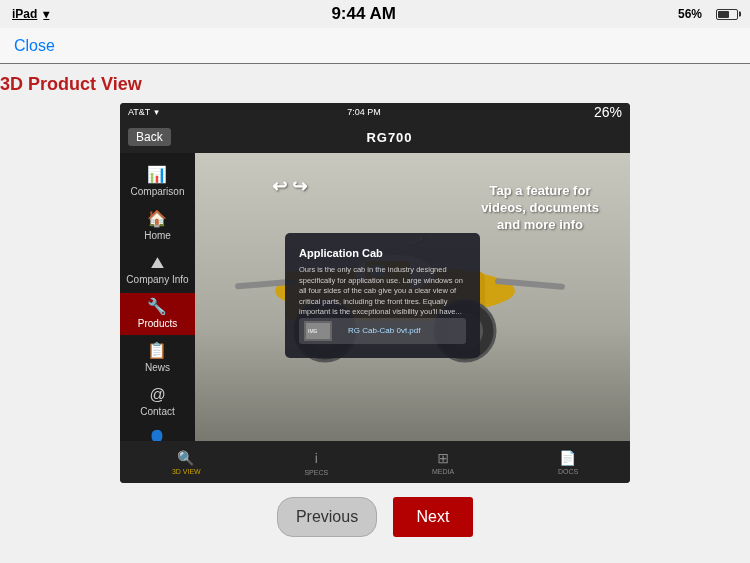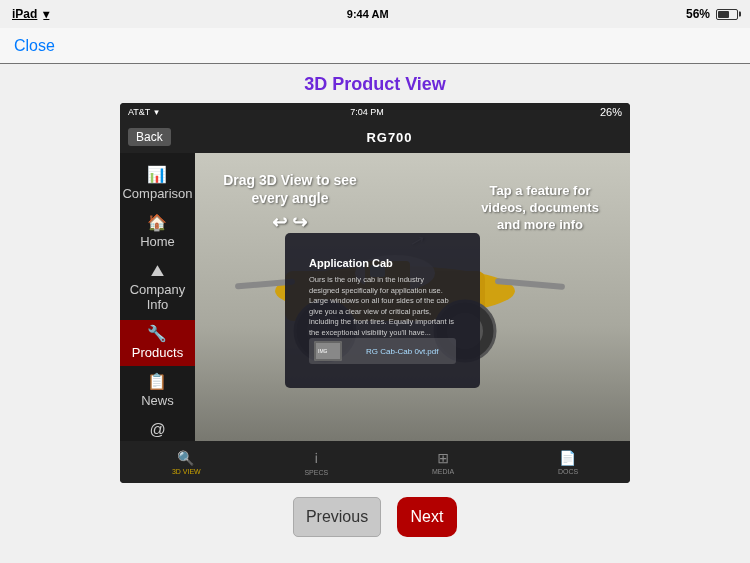--- a/index.html
+++ b/index.html
@@ -16,21 +16,21 @@
       display: flex;
       justify-content: space-between;
       align-items: center;
       height: 28px;
       background: #f0f0f0;
       padding: 0 12px;
       font-size: 12px;
       font-weight: 600;
     }
     .status-left { display: flex; align-items: flex-end; gap: 6px; text-decoration: underline; }
-    .status-right { display: flex; align-items: center; gap: 6px; }
+    .status-right { display: flex; align-items: center; gap: 14px; }
     .battery-outline {
       width: 22px;
       height: 11px;
       border: 1.5px solid #333;
       border-radius: 2px;
       position: relative;
       display: inline-block;
     }
     .battery-outline::after {
       content: '';
@@ -65,24 +65,24 @@
     .close-btn {
       color: #007aff;
       font-size: 16px;
       cursor: pointer;
       background: none;
       border: none;
     }
 
     
     .page-title {
-      text-align: center;
+      text-align: left;
       font-size: 18px;
       font-weight: 600;
-      color: #6d28d9;
+      color: #b91c1c;
       padding: 10px 0 8px 0;
       background: #f0f0f0;
     }
 
     
     .screenshot-container {
       margin: 0 auto;
       width: 510px;
       height: 380px;
       background: #2a2a2a;
@@ -99,21 +99,21 @@
       background: #222;
       display: flex;
       justify-content: space-between;
       align-items: center;
       padding: 0 8px;
       font-size: 9px;
       color: #fff;
       flex-shrink: 0;
     }
     .inner-status-left { display: flex; align-items: center; gap: 4px; }
-    .inner-status-right { display: flex; align-items: center; gap: 3px; font-size: 11px; margin-left: 25px; }
+    .inner-status-right { display: flex; align-items: center; gap: 3px; font-size: 14px; margin-left: 25px; }
 
     
     .inner-app-bar {
       height: 32px;
       background: #222;
       display: flex;
       justify-content: center;
       align-items: center;
       position: relative;
       flex-shrink: 0;
@@ -166,21 +166,21 @@
       gap: 3px;
     }
     .sidebar-item-inner.active {
       background: #8b0000;
       color: #fff;
     }
     .sidebar-icon {
       font-size: 16px;
       line-height: 1;
     }
-    .sidebar-label { font-size: 13px; text-align: center; }
+    .sidebar-label { font-size: 10px; text-align: center; }
 
     
     .inner-content {
       flex: 1;
       background: #b0b0a8;
       position: relative;
       overflow: hidden;
     }
 
     
@@ -236,38 +236,38 @@
     }
 
     
     .popup-card {
       position: absolute;
       top: 80px;
       left: 90px;
       width: 195px;
       background: rgba(30,30,40,0.92);
       border-radius: 5px;
-      padding: 24px;
+      padding: 14px;
       color: #fff;
     }
     .popup-card-title {
       font-size: 11px;
       font-weight: 700;
       margin-bottom: 6px;
       color: #fff;
     }
     .popup-card-body {
       font-size: 7.5px;
       color: #ccc;
       line-height: 1.4;
     }
     .popup-card-link {
       display: flex;
       align-items: center;
-      gap: 24px;
+      gap: 16px;
       background: rgba(255,255,255,0.15);
       border-radius: 3px;
       padding: 3px 5px;
     }
     .popup-card-link-thumb {
       width: 28px;
       height: 20px;
       background: #888;
       border-radius: 2px;
       flex-shrink: 0;
@@ -303,36 +303,36 @@
     
     .footer-nav {
       display: flex;
       justify-content: center;
       align-items: center;
       gap: 16px;
       padding: 14px 0 10px 0;
       background: #f0f0f0;
     }
     .btn-previous {
-      width: 88px;
+      width: 100px;
       height: 40px;
       background: #c8c8c8;
       border: 1px solid #aaa;
-      border-radius: 5px;
+      border-radius: 16px;
       font-size: 16px;
       font-weight: 500;
       color: #333;
       cursor: pointer;
     }
     .btn-next {
-      width: 60px;
+      width: 80px;
       height: 40px;
       background: #b30000;
       border: none;
-      border-radius: 10px;
+      border-radius: 3px;
       font-size: 16px;
       font-weight: 500;
       color: #fff;
       cursor: pointer;
     }
 
     
     .arrow-connector {
       position: absolute;
       top: 72px;
@@ -344,21 +344,21 @@
     }
   </style>
 </head>
 <body>
 
 <div class="status-bar">
   <div class="status-left">
     <span>iPad</span>
     <span>▾</span>
   </div>
-  <div style="font-size:11px;font-weight:600;">9:44 AM</div>
+  <div style="font-size:17px;font-weight:600;">9:44 AM</div>
   <div class="status-right">
     <span>56%</span>
     <span class="battery-outline">
       <span class="battery-fill"></span>
     </span>
   </div>
 </div>
 
 <div class="nav-bar">
   <button class="close-btn">Close</button>
@@ -415,21 +415,20 @@
       <div class="sidebar-item-inner">
         <span class="sidebar-icon">👤</span>
         <span class="sidebar-label">Dealer Locations</span>
       </div>
     </div>
 
     <div class="inner-content">
       <div class="sprayer-bg">
 
         <div class="drag-instruction">
-          <span>Drag 3D View to see every angle</span>
           <span class="drag-arrow">↩ ↪</span>
         </div>
 
         <div class="tap-instruction">
           <span>Tap a feature for videos, documents and more info</span>
         </div>
 
         <svg class="sprayer-svg" viewBox="0 0 340 180">
 
           <ellipse cx="170" cy="80" rx="120" ry="25" fill="#d4a000" opacity="0.9"></ellipse>

